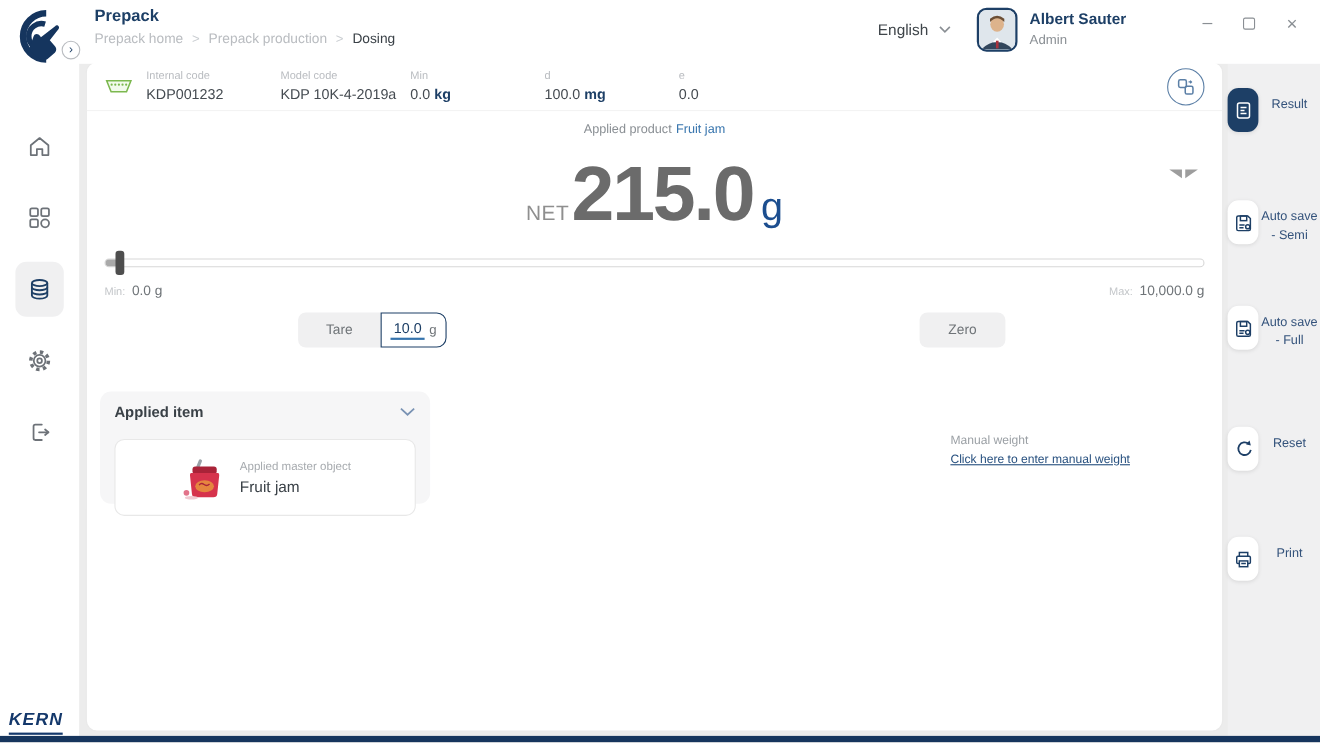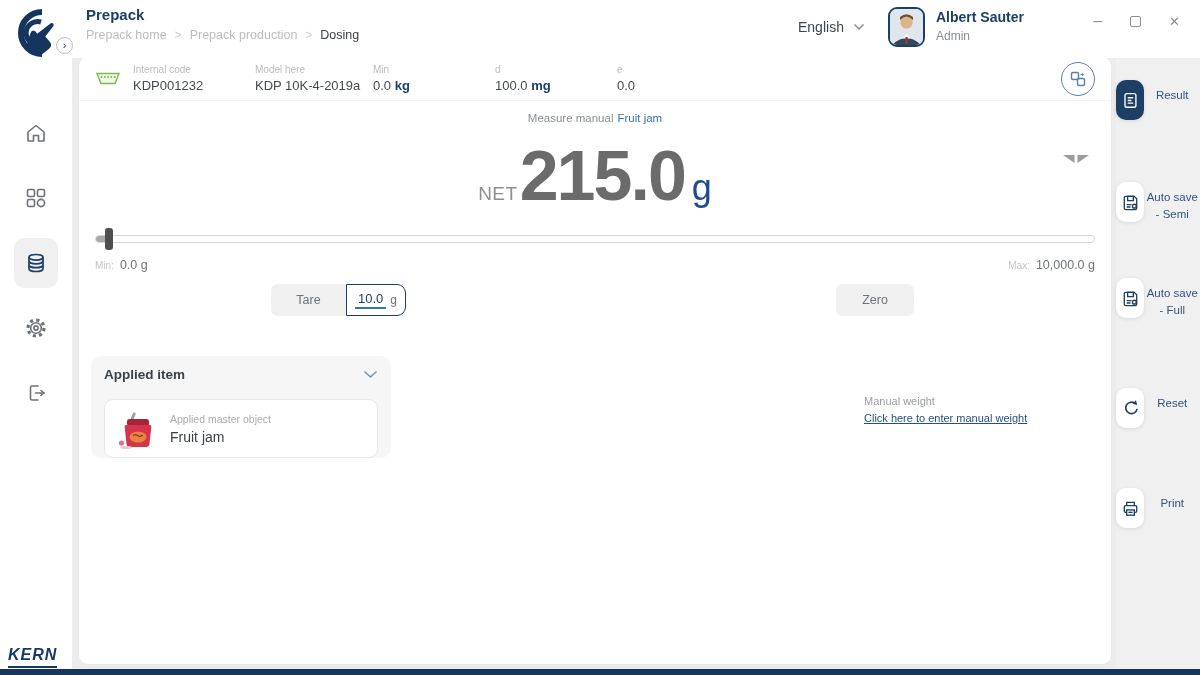--- a/index.html
+++ b/index.html
@@ -61,21 +61,21 @@
   .tare-group { position:absolute; left:192px; top:227px; height:32px; display:flex; }
   .tare-btn { width:75px; background:#f0f0f1; border-radius:7px 0 0 7px; color:#6f7478; font-size:12.5px; display:flex; align-items:center; justify-content:center; cursor:pointer; }
   .tare-value-box { width:60px; border:1.5px solid #1d3f66; border-radius:0 9px 9px 0; background:#fff; display:flex; align-items:center; justify-content:center; gap:4px; cursor:text; }
   .tare-value { font-size:13px; color:#1d3f66; border-bottom:2px solid #3674ad; padding:0 3px 1px; }
   .tare-unit { font-size:12px; color:#6f7478; }
   .zero-btn { position:absolute; left:757px; top:227px; width:78px; height:32px; background:#f0f0f1; border-radius:7px; color:#6f7478; font-size:12.5px; display:flex; align-items:center; justify-content:center; cursor:pointer; }
 
   .applied { position:absolute; left:12px; top:299px; width:300px; height:102px; background:#f6f6f7; border-radius:10px; padding:11px 13px; }
   .applied-head { display:flex; justify-content:space-between; align-items:center; margin-bottom:17px; }
   .applied-title { font-size:13.5px; font-weight:600; color:#3a4147; }
-  .applied-card { background:#fff; border:1px solid #e8e8e8; border-radius:9px; height:59px; display:flex; align-items:center; padding:6px 10px; gap:11px; }
+  .applied-card { background:#fff; border:1px solid #e8e8e8; border-radius:9px; height:70px; display:flex; align-items:center; padding:6px 10px; gap:11px;justify-content:center; }
   .applied-obj-label { font-size:10.5px; color:#a7abaf; margin-bottom:4px; }
   .applied-obj-name { font-size:14px; color:#3a4147; }
 
   .manual { position:absolute; left:785px; top:338px; }
   .manual-label { font-size:11px; color:#9ba0a5; margin-bottom:5px; }
   .manual-link { font-size:11px; color:#27507f; text-decoration:underline; cursor:pointer; }
 
   
   .actionbar { position:absolute; right:0; top:56px; width:84px; height:613px; background:#f0f0f1; z-index:1; }
   .action { position:absolute; left:0; width:100%; display:flex; cursor:pointer; }
@@ -203,21 +203,21 @@
               <circle cx="16.4" cy="6" r="1"></circle>
               <circle cx="19.7" cy="6" r="1"></circle>
           </g>
         </svg>
       </span>
       <div class="dev-field">
         <div class="dev-label">Internal code</div>
         <div class="dev-value"><span>KDP001232</span></div>
       </div>
       <div class="dev-field" style="width:118px">
-        <div class="dev-label">Model here</div>
+        <div class="dev-label">Model code</div>
         <div class="dev-value"><span>KDP 10K-4-2019a</span></div>
       </div>
       <div class="dev-field">
         <div class="dev-label">Min</div>
         <div class="dev-value"><span>0.0</span> <span class="dev-unit">kg</span></div>
       </div>
       <div class="dev-field">
         <div class="dev-label">d</div>
         <div class="dev-value"><span>100.0</span> <span class="dev-unit">mg</span></div>
       </div>
@@ -230,21 +230,21 @@
           <g fill="none" stroke="#5b7fa6" stroke-width="1.4">
             <rect x="3.5" y="3.5" width="7" height="7" rx="1.5"></rect>
             <rect x="9.5" y="9.5" width="7" height="7" rx="1.5"></rect>
             <path d="M12.5 5.5 l2.5 0 m-1 -1.2 l1.2 1.2 -1.2 1.2" stroke-width="1.1"></path>
           </g>
         </svg>
       </div>
     </div>
 
     <div class="measure-line">
-      <span>Measure manual</span><span class="measure-product">Fruit jam</span>
+      <span>Applied product</span><span class="measure-product">Fruit jam</span>
     </div>
 
     <div class="stability">
       <svg width="30" height="12" viewBox="0 0 30 12">
         <polygon points="2,2 13.5,2 13.5,10" fill="#9d9d9d"></polygon>
         <polygon points="16.5,10 16.5,2 28,2" fill="#9d9d9d"></polygon>
       </svg>
     </div>
 
     <div class="net">

